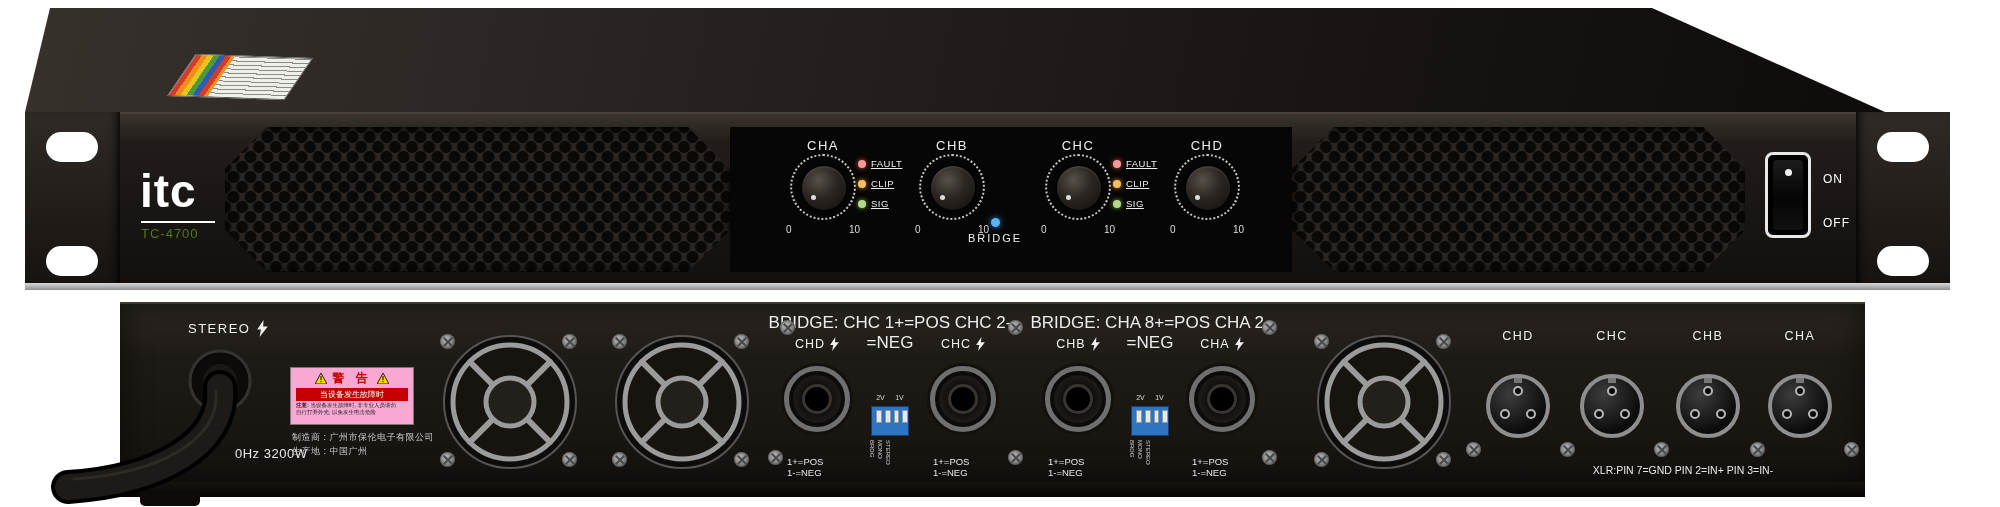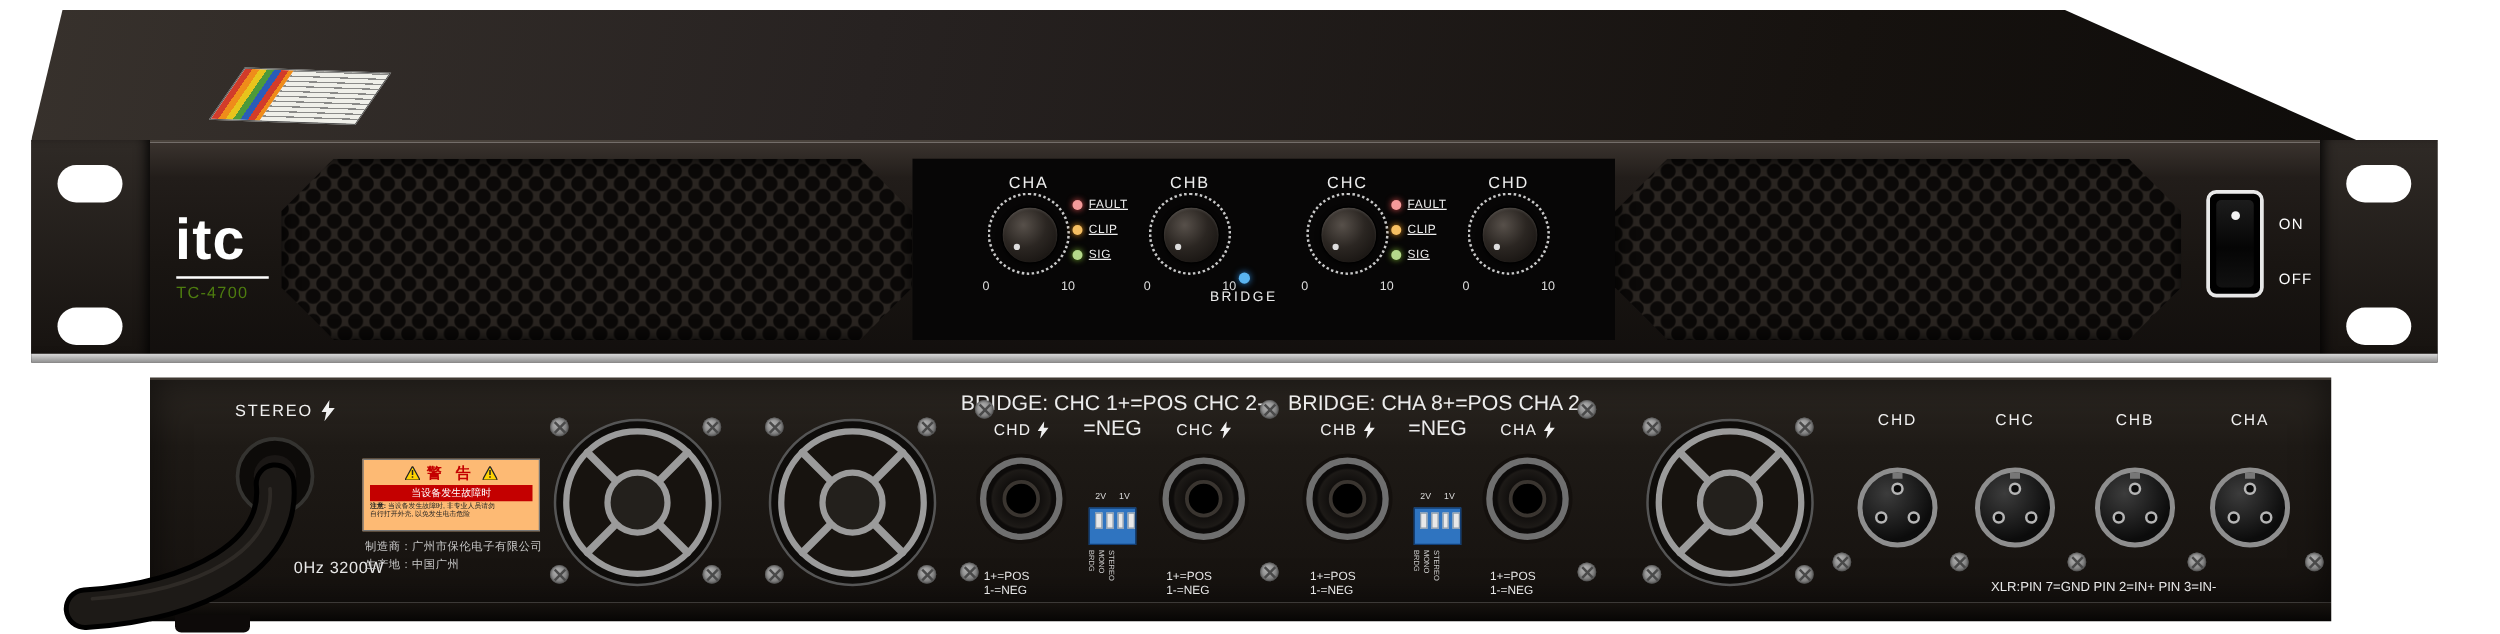--- a/index.html
+++ b/index.html
@@ -88,21 +88,21 @@
   .rear-strip{position:absolute;left:120px;top:482px;width:1745px;height:15px;
     background:linear-gradient(#17130f,#060504);}
   .rear-foot{position:absolute;left:140px;top:492px;width:60px;height:14px;background:#0d0a09;
     border-radius:0 0 5px 5px;}
 
   .caution{position:absolute;left:188px;top:320px;display:flex;align-items:center;gap:7px;
     color:#f0f0f0;font-size:13px;letter-spacing:1.5px;}
   .rating{position:absolute;left:235px;top:446px;color:#e8e8e8;font-size:13px;letter-spacing:.5px;}
   .mfr{position:absolute;left:292px;color:#c8c8c8;font-size:9px;letter-spacing:.5px;}
 
-  .warn-sticker{position:absolute;left:290px;top:367px;width:142px;height:58px;background:#fdba74;
+  .warn-sticker{position:absolute;left:290px;top:367px;width:124px;height:58px;background:#f9a8d4;
     border:1px solid #777;box-sizing:border-box;padding:2px;}
   .warn-row1{display:flex;justify-content:center;align-items:center;gap:5px;}
   .warn-title{color:#c40000;font-weight:bold;font-size:12px;letter-spacing:4px;}
   .warn-sub{background:#c40000;color:#fff;font-size:8px;text-align:center;padding:1px 0;margin:1px 3px;}
   .warn-note{font-size:5.5px;color:#222;line-height:7px;padding:0 3px;}
   .warn-note b{font-size:5.5px;}
 
   .cable-svg{position:absolute;left:30px;top:335px;}
   .fan{position:absolute;}
 

